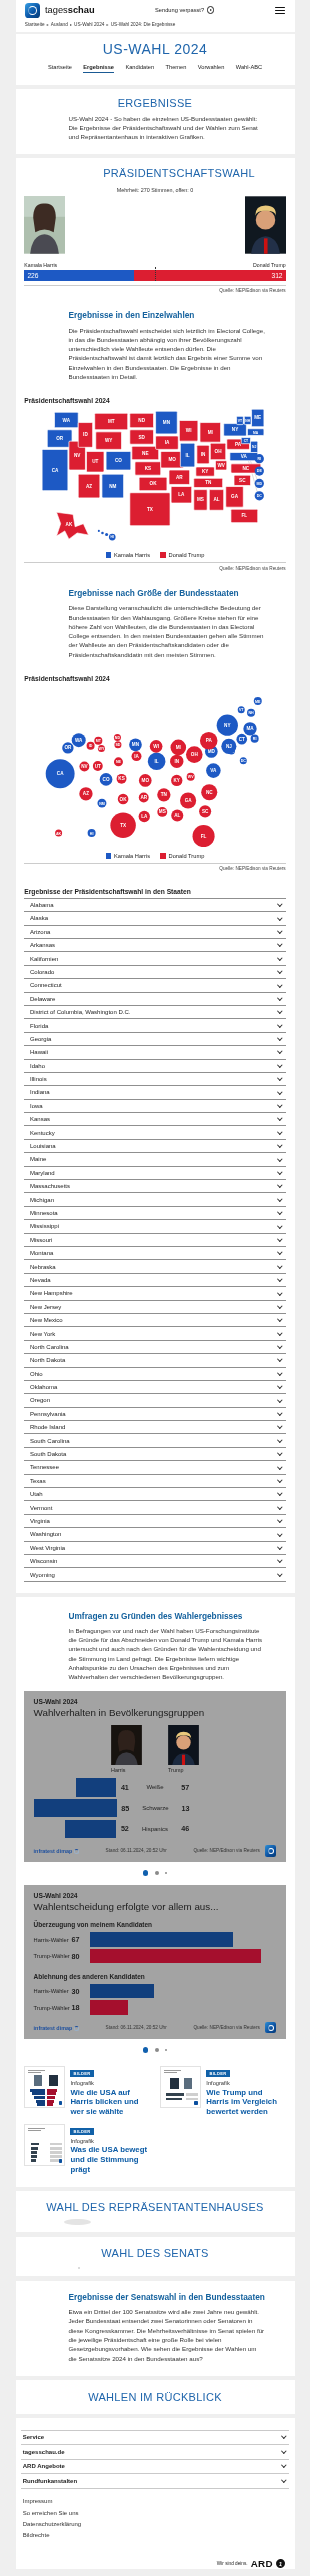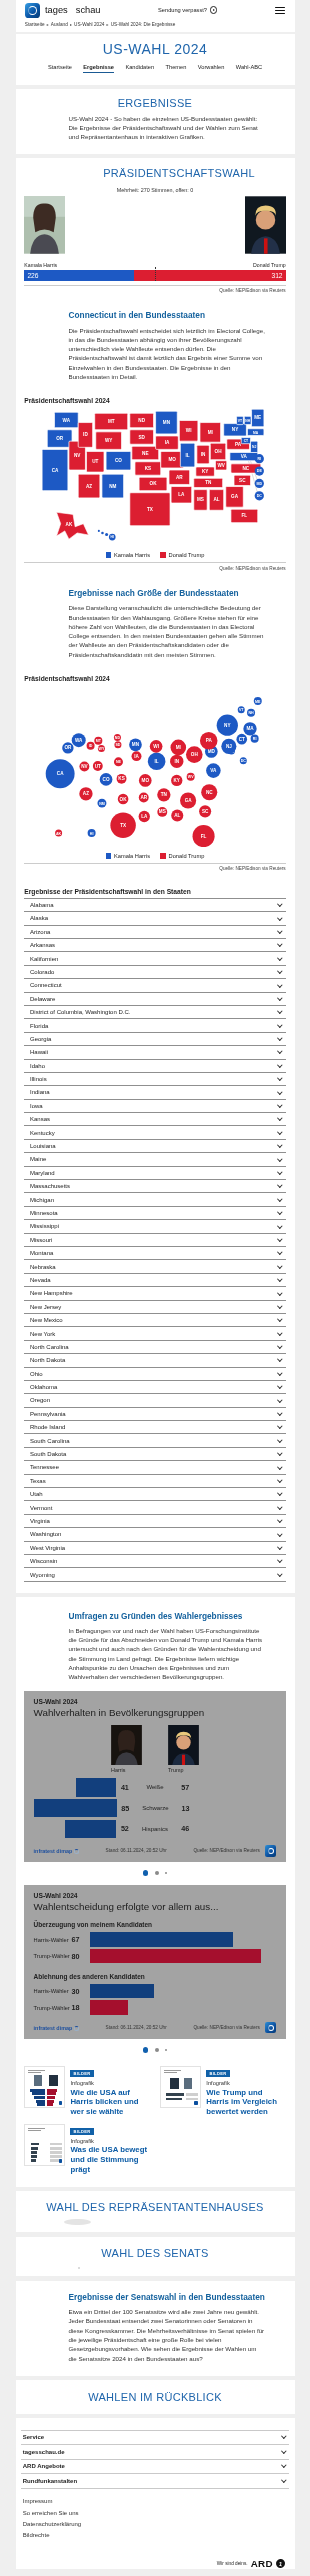--- a/index.html
+++ b/index.html
@@ -8,21 +8,21 @@
   .page { width:310px; min-height:2576px; }
   .card { background:#fff; margin:0 15.5px 4.1px 15.5px; }
 
   
   .hdr { display:flex; align-items:center; height:20.7px; padding:0 9.3px; }
   .ts-logo { width:15.5px; height:15.5px; border-radius:3.6px;
     background:linear-gradient(135deg,#39a0e5,#0a57a8 55%,#063a75); position:relative; flex:0 0 auto; }
   .ts-logo::after { content:""; position:absolute; inset:3.1px; border:1px solid #fff; border-radius:50%;
     border-left-color:rgba(255,255,255,.35); }
   .ts-word { font-size:9.3px; margin-left:4.7px; color:#111; }
-  .ts-word b { font-weight:normal;padding-left:8px; }
+  .ts-word b { font-weight:bold; }
   .hdr-mid { flex:1; text-align:center; font-size:5.7px; color:#222; }
   .play-ic { display:inline-block; width:7.8px; height:7.8px; border:0.8px solid #222; border-radius:50%;
     vertical-align:-1.6px; margin-left:2.6px; position:relative; }
   .play-ic::after { content:""; position:absolute; left:2.6px; top:1.8px; border-left:2.6px solid #222;
     border-top:1.6px solid transparent; border-bottom:1.6px solid transparent; }
   .burger { width:10.3px; height:7.2px; display:flex; flex-direction:column; justify-content:space-between; cursor:pointer; }
   .burger i { display:block; height:1.3px; background:#111; border-radius:0.5px; }
   .crumbs { padding:1px 9.3px 4.1px 9.3px; font-size:4.7px; color:#333; }
   .crumbs .sep { color:#555; margin:0 2.1px; font-size:4.1px; }
 
@@ -215,21 +215,21 @@
         </div>
       <div class="seg t" id="ebar-t" style="width: 57.9926%; background: rgb(220, 30, 49);">
           <span id="ebar-t-val">312</span>
         </div>
       <div class="maj-tick" id="maj-tick" style="left: 50.1859%;"></div>
     </div>
     <div class="rule"></div>
     <div class="src">Quelle: NEP/Edison via Reuters</div>
 
     <div class="sub-sec">
-      <div class="h-blue-link">Connecticut in den Bundesstaaten</div>
+      <div class="h-blue-link">Ergebnisse in den Einzelwahlen</div>
       <p>Die Präsidentschaftswahl entscheidet sich letztlich im Electoral College, in das die Bundesstaaten abhängig von ihrer Bevölkerungszahl unterschiedlich viele Wahlleute entsenden dürfen. Die Präsidentschaftswahl ist damit letztlich das Ergebnis einer Summe von Einzelwahlen in den Bundesstaaten. Die Ergebnisse in den Bundesstaaten im Detail.</p>
     </div>
 
     <div class="chart-label">Präsidentschaftswahl 2024</div>
     <div class="mapwrap">
       <svg id="usmap" width="227" height="137" viewBox="0 0 440 265">
           <g stroke="#bbb" stroke-width="1">
     <line x1="410" y1="62" x2="424" y2="92"></line>
             <line x1="420" y1="82" x2="424" y2="116"></line>
     <line x1="408" y1="95" x2="424" y2="140"></line>

